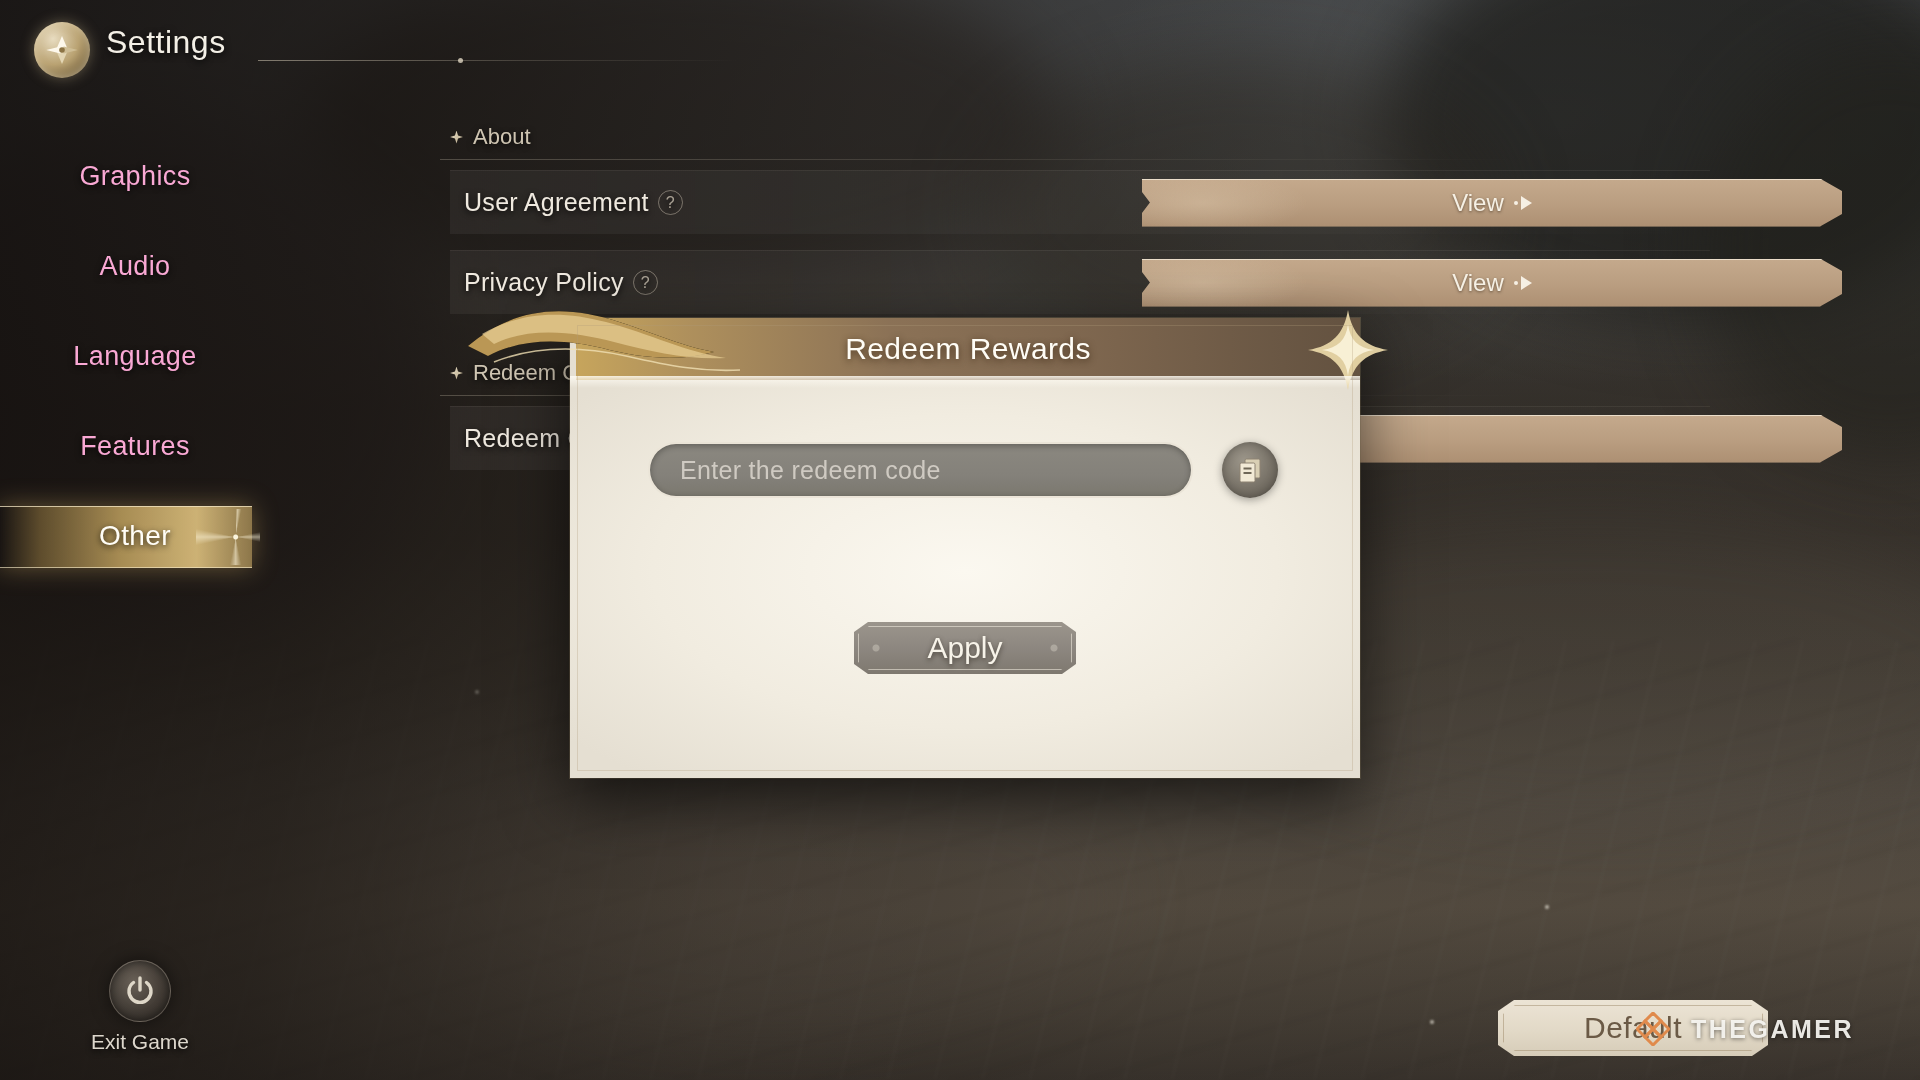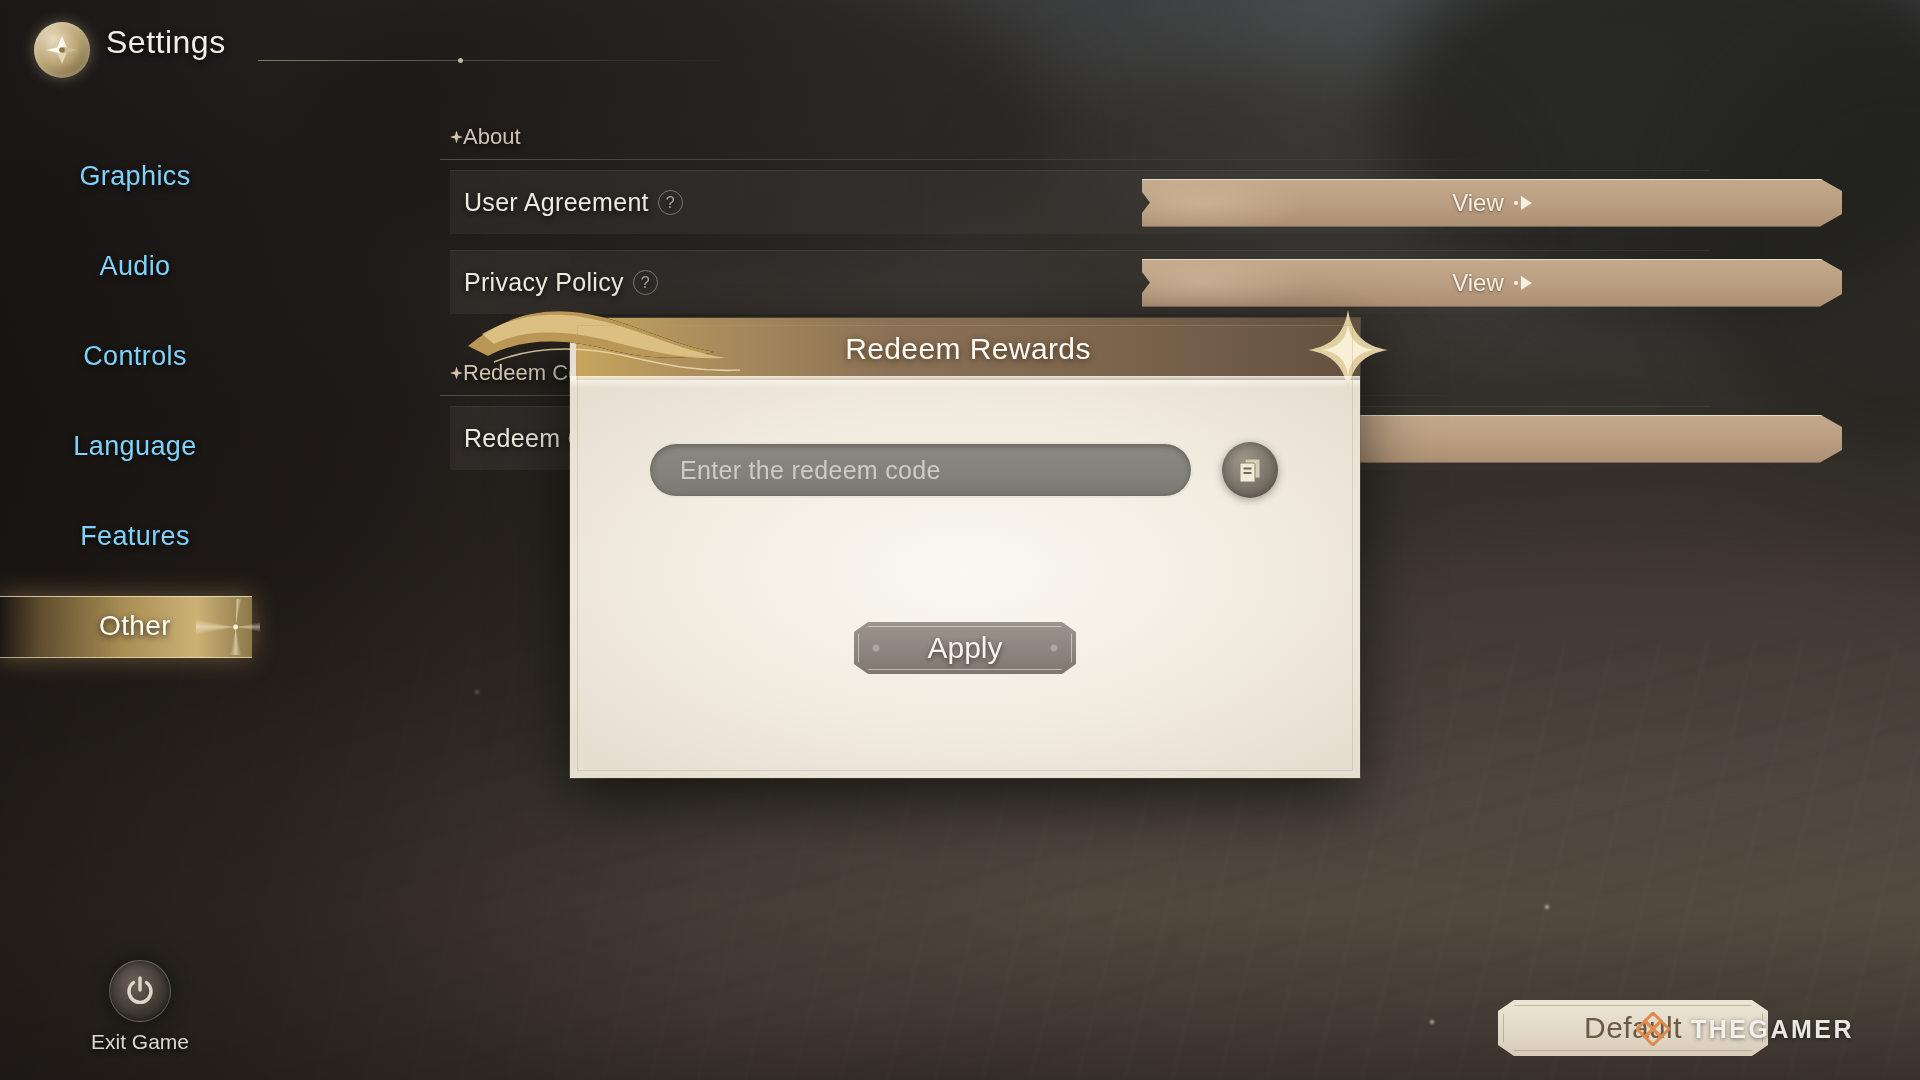--- a/index.html
+++ b/index.html
@@ -70,21 +70,21 @@
   #header-rule::after {
     content:""; position:absolute; left:200px; top:-2px; width:5px; height:5px;
     background:rgba(225,215,195,0.8); border-radius:50%;
   }
 
   
   #sidebar { position:absolute; left:0; top:150px; width:270px; }
   .nav-item {
     position:relative; height:52px; margin-bottom:38px;
     display:flex; align-items:center; justify-content:center;
-    font-size:27px; color:#7dd3fc; letter-spacing:0.4px;
+    font-size:27px; color:#f9a8d4; letter-spacing:0.4px;
     text-shadow:0 2px 6px rgba(0,0,0,0.8);
     cursor:pointer;
   }
   .nav-item.active { color:#fffdf6; font-size:28px; }
   .nav-item.active .hl {
     position:absolute; left:0; top:-4px; width:252px; height:62px;
     background:linear-gradient(90deg,
       rgba(120,96,52,0.0) 0%, rgba(150,122,66,0.55) 16%,
       rgba(186,156,92,0.88) 48%, rgba(214,186,122,0.95) 78%, rgba(188,158,96,0.7) 100%);
     border-top:1px solid rgba(245,232,198,0.75);
@@ -113,21 +113,21 @@
     box-shadow:0 0 18px rgba(0,0,0,0.5), inset 0 0 10px rgba(0,0,0,0.5);
     display:flex; align-items:center; justify-content:center;
   }
   #exit-icon svg { width:34px; height:34px; }
   #exit-label { font-size:21px; color:#ddd7cc; text-shadow:0 2px 6px rgba(0,0,0,0.9); }
 
   
   #content { position:absolute; left:450px; top:120px; width:1260px; }
 
   .section-head {
-    display:flex; align-items:center; 
+    display:flex; align-items:center; gap:10px;
     height:34px; font-size:22px; color:#cfc5b2;
     text-shadow:0 2px 6px rgba(0,0,0,0.8);
     position:relative;
   }
   .section-head .dia {
     width:13px; height:13px;
     background:linear-gradient(135deg,#e6dcc4,#b9aa8c);
     clip-path:polygon(50% 0,62% 38%,100% 50%,62% 62%,50% 100%,38% 62%,0 50%,38% 38%);
   }
   .section-head::after {
@@ -313,23 +313,20 @@
 </div>
 
 <div id="sidebar">
   <div class="nav-item">
     <span class="lbl">Graphics</span>
   </div>
   <div class="nav-item">
     <span class="lbl">Audio</span>
   </div>
   <div class="nav-item">
-    <span class="lbl">Controls</span>
-  </div>
-  <div class="nav-item">
     <span class="lbl">Language</span>
   </div>
   <div class="nav-item">
     <span class="lbl">Features</span>
   </div>
   <div class="nav-item active">
     <span class="hl"></span>
     <span class="lbl">Other</span>
   </div>
 </div>

